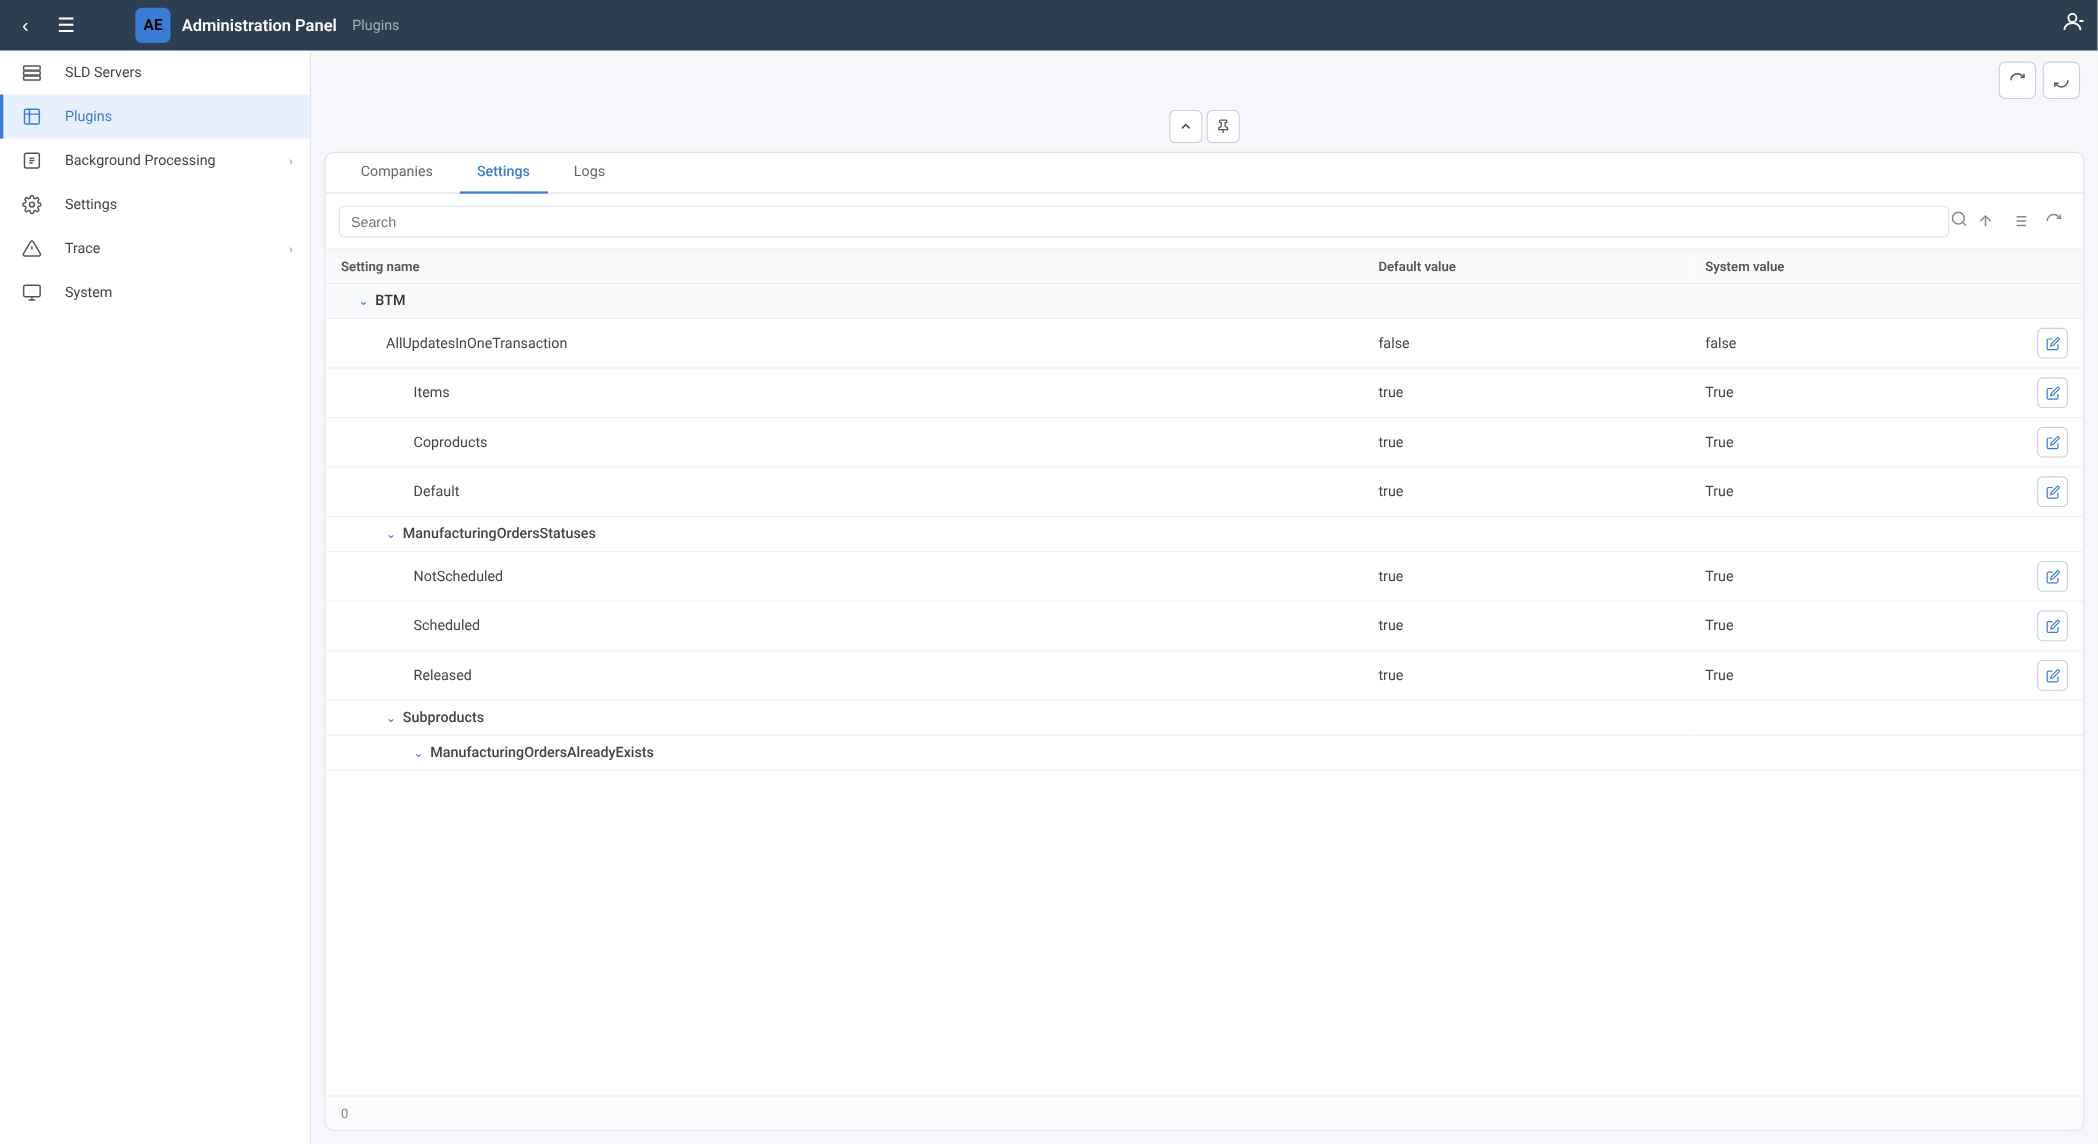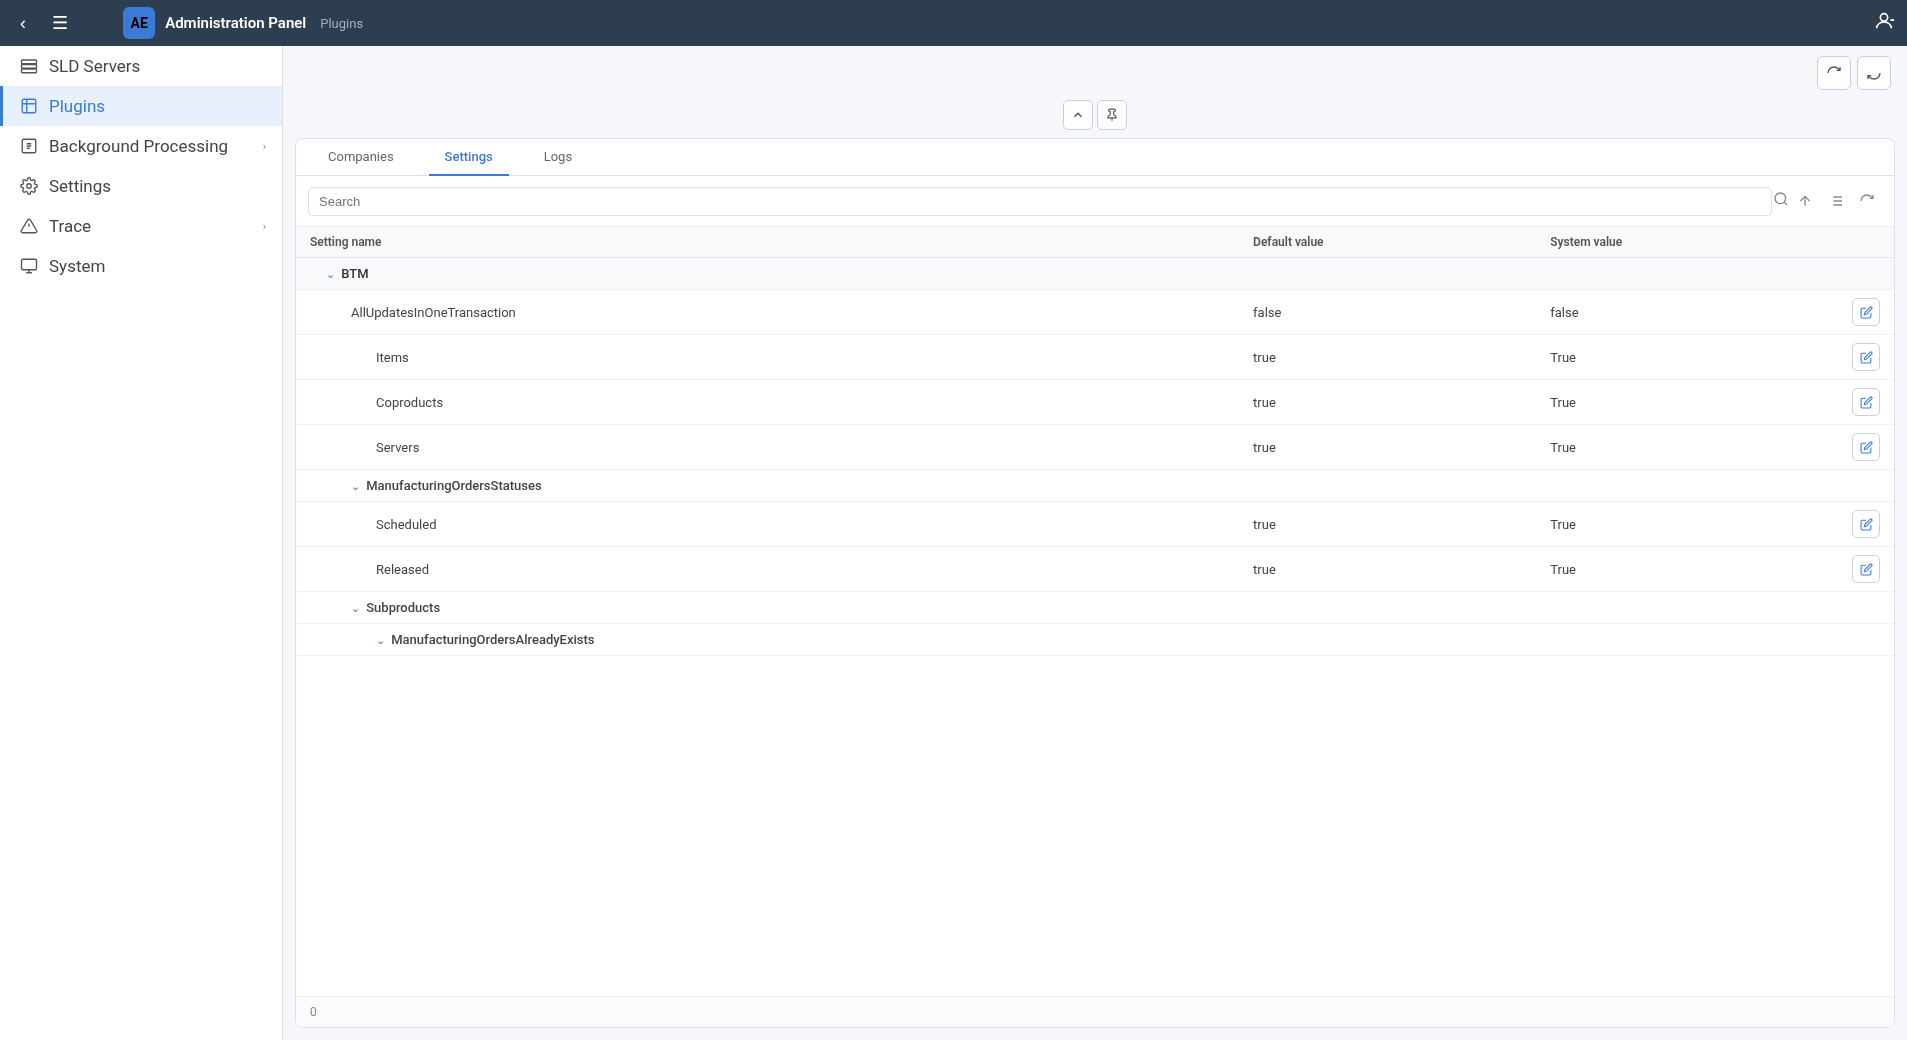--- a/index.html
+++ b/index.html
@@ -46,21 +46,21 @@
       align-items: center;
       padding: 10px 16px;
       cursor: pointer;
       gap: 10px;
       color: #444;
       border-left: 3px solid transparent;
       transition: background 0.15s;
     }
     .sidebar-item.active { background: #e8f0fe; border-left-color: #3a7bd5; color: #3a7bd5; }
     .sidebar-item-icon { width: 20px; height: 20px; display: flex; align-items: center; justify-content: center; flex-shrink: 0; }
-    .sidebar-item-label { flex: 1; font-size: 17px; }
+    .sidebar-item-label { flex: 1; font-size: 13px; margin-left: 10px; }
     .sidebar-chevron { font-size: 11px; color: #888; }
 
     
     .main { flex: 1; display: flex; flex-direction: column; overflow: hidden; background: #f5f7fa; }
 
     
     .content-toolbar {
       display: flex;
       justify-content: flex-end;
       align-items: center;
@@ -107,21 +107,21 @@
       flex-direction: column;
       overflow: hidden;
       border: 1px solid #dde1e7;
     }
 
     
     .tabs {
       display: flex;
       border-bottom: 1px solid #dde1e7;
       padding: 0 16px;
-      gap: 19px;
+      gap: 8px;
     }
     .tab {
       padding: 10px 16px;
       cursor: pointer;
       font-size: 13px;
       color: #666;
       border-bottom: 2px solid transparent;
       margin-bottom: -1px;
     }
     .tab.active { color: #3a7bd5; border-bottom-color: #3a7bd5; font-weight: 500; }
@@ -413,37 +413,50 @@
       <td style="text-align:center;">
            <button class="edit-btn">
              <svg width="13" height="13" viewBox="0 0 24 24" fill="none" stroke="#3a7bd5" stroke-width="2">
                <path d="M11 4H4a2 2 0 0 0-2 2v14a2 2 0 0 0 2 2h14a2 2 0 0 0 2-2v-7"></path>
                <path d="M18.5 2.5a2.121 2.121 0 0 1 3 3L12 15l-4 1 1-4 9.5-9.5z"></path>
              </svg>
            </button>
          </td>
     </tr>
               <tr>
-      <td class="indent-3">Servers</td>
+      <td class="indent-3">Default</td>
       <td>true</td>
       <td>True</td>
       <td style="text-align:center;">
            <button class="edit-btn">
              <svg width="13" height="13" viewBox="0 0 24 24" fill="none" stroke="#3a7bd5" stroke-width="2">
                <path d="M11 4H4a2 2 0 0 0-2 2v14a2 2 0 0 0 2 2h14a2 2 0 0 0 2-2v-7"></path>
                <path d="M18.5 2.5a2.121 2.121 0 0 1 3 3L12 15l-4 1 1-4 9.5-9.5z"></path>
              </svg>
            </button>
          </td>
     </tr>
               <tr class="subgroup-row">
       <td class="indent-2"><span class="chevron-icon">⌄</span>ManufacturingOrdersStatuses</td>
       <td></td>
       <td></td>
       <td></td>
+    </tr>
+              <tr>
+      <td class="indent-3">NotScheduled</td>
+      <td>true</td>
+      <td>True</td>
+      <td style="text-align:center;">
+           <button class="edit-btn">
+             <svg width="13" height="13" viewBox="0 0 24 24" fill="none" stroke="#3a7bd5" stroke-width="2">
+               <path d="M11 4H4a2 2 0 0 0-2 2v14a2 2 0 0 0 2 2h14a2 2 0 0 0 2-2v-7"></path>
+               <path d="M18.5 2.5a2.121 2.121 0 0 1 3 3L12 15l-4 1 1-4 9.5-9.5z"></path>
+             </svg>
+           </button>
+         </td>
     </tr>
               <tr>
       <td class="indent-3">Scheduled</td>
       <td>true</td>
       <td>True</td>
       <td style="text-align:center;">
            <button class="edit-btn">
              <svg width="13" height="13" viewBox="0 0 24 24" fill="none" stroke="#3a7bd5" stroke-width="2">
                <path d="M11 4H4a2 2 0 0 0-2 2v14a2 2 0 0 0 2 2h14a2 2 0 0 0 2-2v-7"></path>
                <path d="M18.5 2.5a2.121 2.121 0 0 1 3 3L12 15l-4 1 1-4 9.5-9.5z"></path>

